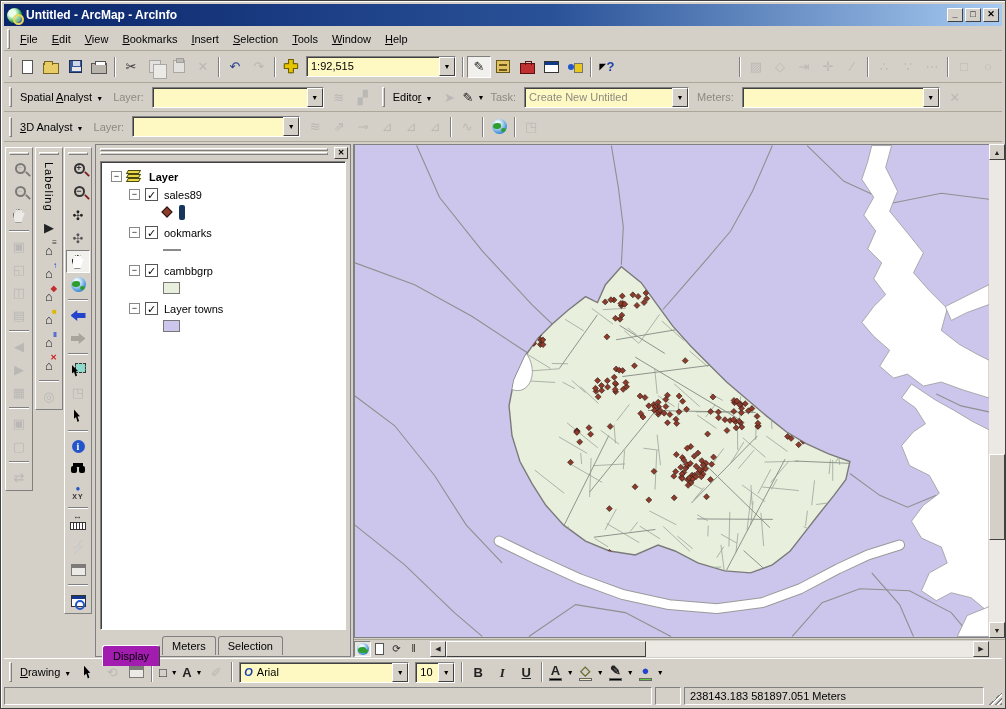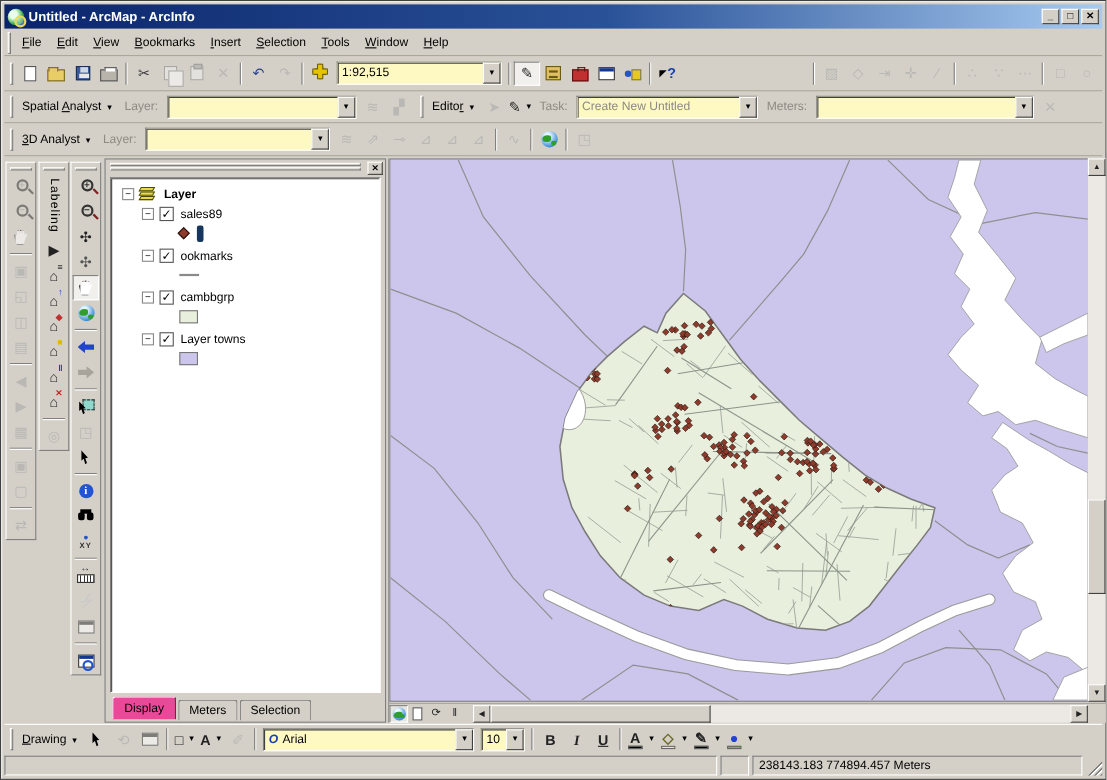--- a/index.html
+++ b/index.html
@@ -129,21 +129,21 @@
   .tname{white-space:nowrap}
   .rootname{font-weight:bold}
   .tsym{height:16px;display:flex;align-items:center;margin:1px 0 4px 0}
   .sym-diamond{width:8px;height:8px;background:#8e3b2b;border:1px solid #241612;transform:rotate(45deg);margin-right:8px}
   .sym-bar{width:6px;height:15px;border-radius:2px}
   .sym-line{width:18px;height:0;border-top:2px solid #8a8a8a}
   .sym-fill{width:17px;height:12px;border:1px solid #777}
   .toctabs{position:absolute;left:2px;bottom:2px;right:2px;height:22px;display:flex;align-items:flex-end;padding-left:4px}
   .tab{padding:3px 9px;border:1px solid #808080;border-bottom:none;background:#d4d0c8;margin-right:2px;
     border-radius:3px 3px 0 0;position:relative;top:1px}
-  .tab.active{background:#ec4899;border-color:#fff #404040 transparent #fff;padding:4px 10px;z-index:2;top:0}
+  .tab.active{background:#a21caf;border-color:#fff #404040 transparent #fff;padding:4px 10px;z-index:2;top:12px}
   
   .map{position:absolute;left:352px;top:143px;width:652px;height:513px;background:#d4d0c8;border-left:1px solid #808080}
   .mapsvgwrap{position:absolute;left:0;top:0;width:636px;height:494px;border:1px solid #808080;background:#ccc6ec}
   .vscroll{position:absolute;right:0;top:0;width:16px;height:494px;background:#ece9e4}
   .sbtn{width:16px;height:16px;background:#d4d0c8;border:1px solid;border-color:#fff #404040 #404040 #fff;
     font-size:7px;display:flex;align-items:center;justify-content:center;color:#222}
   .vthumb{position:absolute;left:0;top:310px;width:16px;height:86px;background:#d4d0c8;border:1px solid;border-color:#fff #404040 #404040 #fff}
   .vscroll .up{position:absolute;top:0}
   .vscroll .down{position:absolute;bottom:0}
   .mapbottom{position:absolute;left:0;bottom:0;right:0;height:18px;display:flex;align-items:center;background:#d4d0c8;border-top:1px solid #aca899}
@@ -979,21 +979,21 @@
           <span class="mn">▼</span>
         </span>
         <span class="tb">
           <span class="ic  boldg">A</span>
           <span class="mn">▼</span>
         </span>
         <span class="tb dis">
           <span class="ic ">✐</span>
         </span>
         <span class="sep"></span>
-        <span class="combo" style="width: 192px;">
+        <span class="combo" style="width: 170px;">
           <span class="cfield"><span class="cpre">O</span>Arial</span>
           <span class="cbtn">▼</span>
         </span>
         <span class="combo" style="width: 40px;">
           <span class="cfield">10</span>
           <span class="cbtn">▼</span>
         </span>
         <span class="sep"></span>
         <span class="tb">
           <span class="ic  boldg">B</span>
@@ -1032,17 +1032,17 @@
             <span class="cbar" style="background: rgb(98, 200, 62);"></span>
           </span>
           <span class="mn">▼</span>
         </span>
       </div>
   </div>
 
   <div class="statusbar">
     <span class="spanel sp1"></span>
     <span class="spanel sp2"></span>
-    <span class="spanel sp3">238143.183 774894.457 Meters</span>
+    <span class="spanel sp3">238143.183 581897.051 Meters</span>
     <span class="sgrip"></span>
   </div>
 
 </div>
 
 </body></html>

